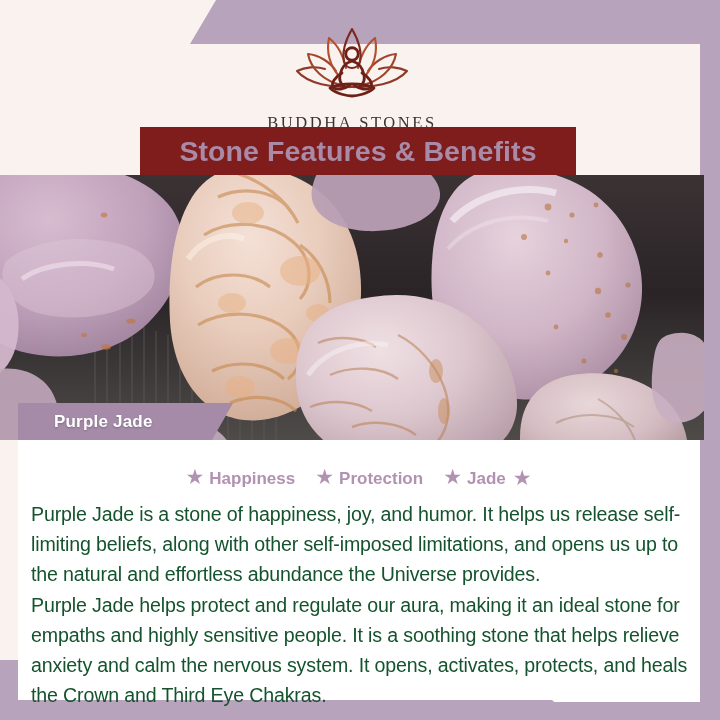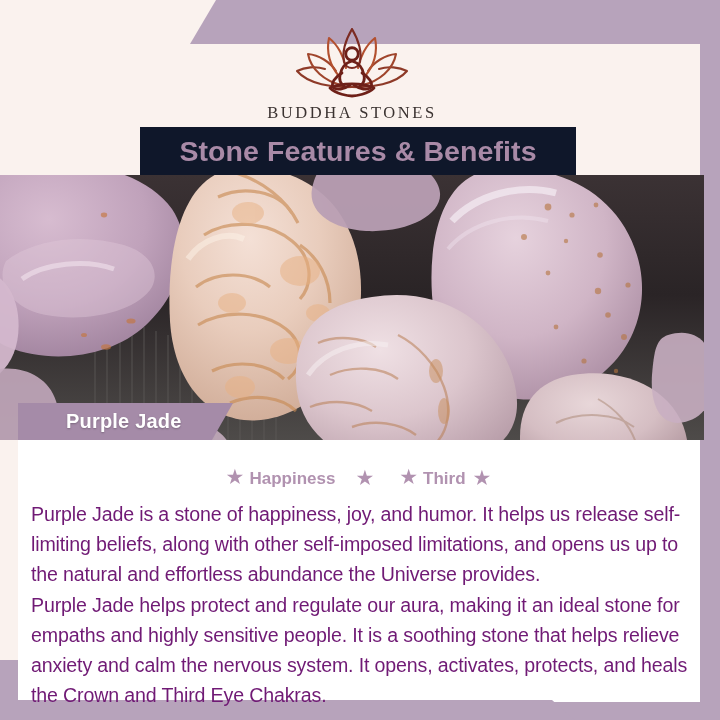--- a/index.html
+++ b/index.html
@@ -42,30 +42,30 @@
     background:#ffffff;
   }
 
   
   .logo-block {
     position:absolute; left:0; top:24px; width:704px;
     display:flex; flex-direction:column; align-items:center;
   }
   .logo-mark { width:150px; height:74px; display:block; }
   .logo-word {
-    margin-top:5px;
+    margin-top:15px;
     font-family:"Liberation Serif", serif;
     font-size:16.5px; letter-spacing:2.6px; color:#3a3230;
     font-weight:400;
   }
 
   
   .title-banner {
     position:absolute; left:140px; top:127px; width:436px; height:48px;
-    background:#0f172a;
+    background:#7f1d1d;
     display:flex; align-items:center; justify-content:center;
   }
   .title-banner .title-text {
     font-size:28.5px; font-weight:bold; color:#a98aa7;
     letter-spacing:0.1px; white-space:nowrap;
   }
 
   
   .photo {
     position:absolute; left:0; top:175px; width:704px; height:265px;
@@ -74,41 +74,41 @@
   .photo svg { display:block; width:704px; height:265px; }
 
   
   .jade-tab {
     position:absolute; left:18px; top:403px; width:215px; height:37px;
     background:#a58ba8;
     clip-path:polygon(0 0, 215px 0, 194px 37px, 0 37px);
     display:flex; align-items:center;
   }
   .jade-tab .jade-label {
-    margin-left:48px; color:#ffffff; font-size:20px; font-weight:bold;
+    margin-left:36px; color:#ffffff; font-size:17px; font-weight:bold;
     letter-spacing:0.2px; text-shadow:0 1px 2px rgba(0,0,0,.25);
   }
 
   
   .benefits {
     position:absolute; left:18px; top:461px; width:682px; height:32px;
     display:flex; align-items:center; justify-content:center;
     color:#b192b0;
   }
   .benefit { display:inline-flex; align-items:baseline; white-space:nowrap; }
   .benefit .star { font-size:21px; line-height:1; margin-right:5px; }
   .benefit .blabel { font-size:17px; font-weight:bold; }
   .benefit.gap-wide { margin-right:20px; }
   .benefit.gap-tight { margin-right:7px; }
   .benefit.no-space .star { margin-right:1px; }
 
   
   .body-copy {
     position:absolute; left:31px; top:499px; width:660px;
-    font-size:19.6px; line-height:30.2px; color:#701a75;
+    font-size:19.6px; line-height:30.2px; color:#14532d;
     letter-spacing:-0.15px;
   }
   .body-copy p { margin:0; }
 </style>
 </head>
 <body>
 
 <div id="page">
 
   <div class="cream-main"></div>
@@ -302,24 +302,25 @@
     <span class="jade-label">Purple Jade</span>
   </div>
 
   <div class="benefits">
     <span class="benefit gap-wide">
       <span class="star">★</span>
       <span class="blabel">Happiness</span>
     </span>
     <span class="benefit gap-wide">
       <span class="star">★</span>
+      <span class="blabel">Protection</span>
     </span>
     <span class="benefit gap-tight">
       <span class="star">★</span>
-      <span class="blabel">Third</span>
+      <span class="blabel">Jade</span>
     </span>
     <span class="benefit no-space">
       <span class="star">★</span>
     </span>
   </div>
 
   <div class="body-copy">
     <p>Purple Jade is a stone of happiness, joy, and humor. It helps us release self-limiting beliefs, along with other self-imposed limitations, and opens us up to the natural and effortless abundance the Universe provides.</p>
     <p>Purple Jade helps protect and regulate our aura, making it an ideal stone for empaths and highly sensitive people. It is a soothing stone that helps relieve anxiety and calm the nervous system. It opens, activates, protects, and heals the Crown and Third Eye Chakras.</p>
   </div>

